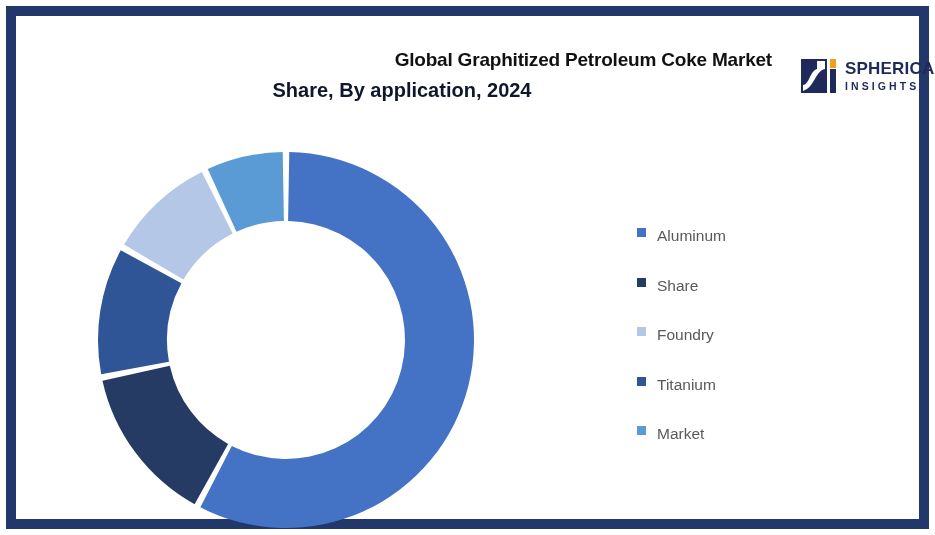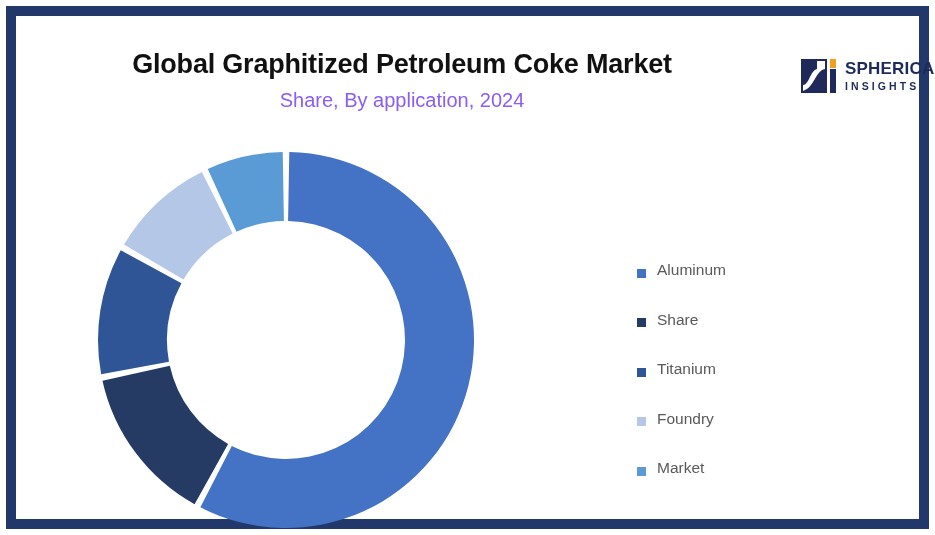--- a/index.html
+++ b/index.html
@@ -42,31 +42,32 @@
 
   
   #title-block {
     position: absolute;
     left: 0px;
     top: 16px;
     width: 740px;
     text-align: center;
   }
   #chart-title {
-    font-size: 27px;
+    font-size: 19px;
     font-weight: bold;
     color: #111111;
     letter-spacing: -0.2px;
     line-height: 1.22;
     white-space: nowrap;
+    text-align: right;
   }
   #chart-subtitle {
     font-size: 20px;
-    font-weight: normal;
-    color: #8b5cf6;
+    font-weight: bold;
+    color: #0f172a;
     line-height: 1.3;
     margin-top: 6px;
     white-space: nowrap;
   }
 
   
   #logo {
     position: absolute;
     left: 769px;
     top: 21px;
@@ -115,21 +116,21 @@
 
   
   #legend {
     position: absolute;
     left: 605px;
     top: 196px;
     width: 230px;
   }
   .legend-item {
     display: flex;
-    align-items: flex-end;
+    align-items: flex-start;
     height: 49.5px;
   }
   .legend-swatch {
     width: 9px;
     height: 9px;
     flex: 0 0 9px;
     margin-right: 11px;
   }
   .legend-label {
     font-size: 15.5px;
@@ -180,26 +181,26 @@
       <div id="legend">
           <div class="legend-item">
             <span class="legend-swatch" style="background: rgb(68, 114, 196);"></span>
             <span class="legend-label">Aluminum</span>
           </div>
           <div class="legend-item">
             <span class="legend-swatch" style="background: rgb(37, 59, 99);"></span>
             <span class="legend-label">Share</span>
           </div>
           <div class="legend-item">
+            <span class="legend-swatch" style="background: rgb(180, 199, 231);"></span>
+            <span class="legend-label">Foundry</span>
+          </div>
+          <div class="legend-item">
             <span class="legend-swatch" style="background: rgb(47, 85, 151);"></span>
             <span class="legend-label">Titanium</span>
-          </div>
-          <div class="legend-item">
-            <span class="legend-swatch" style="background: rgb(180, 199, 231);"></span>
-            <span class="legend-label">Foundry</span>
           </div>
           <div class="legend-item">
             <span class="legend-swatch" style="background: rgb(91, 155, 213);"></span>
             <span class="legend-label">Market</span>
           </div>
         </div>
 
     </div>
   </div>
 </div>

